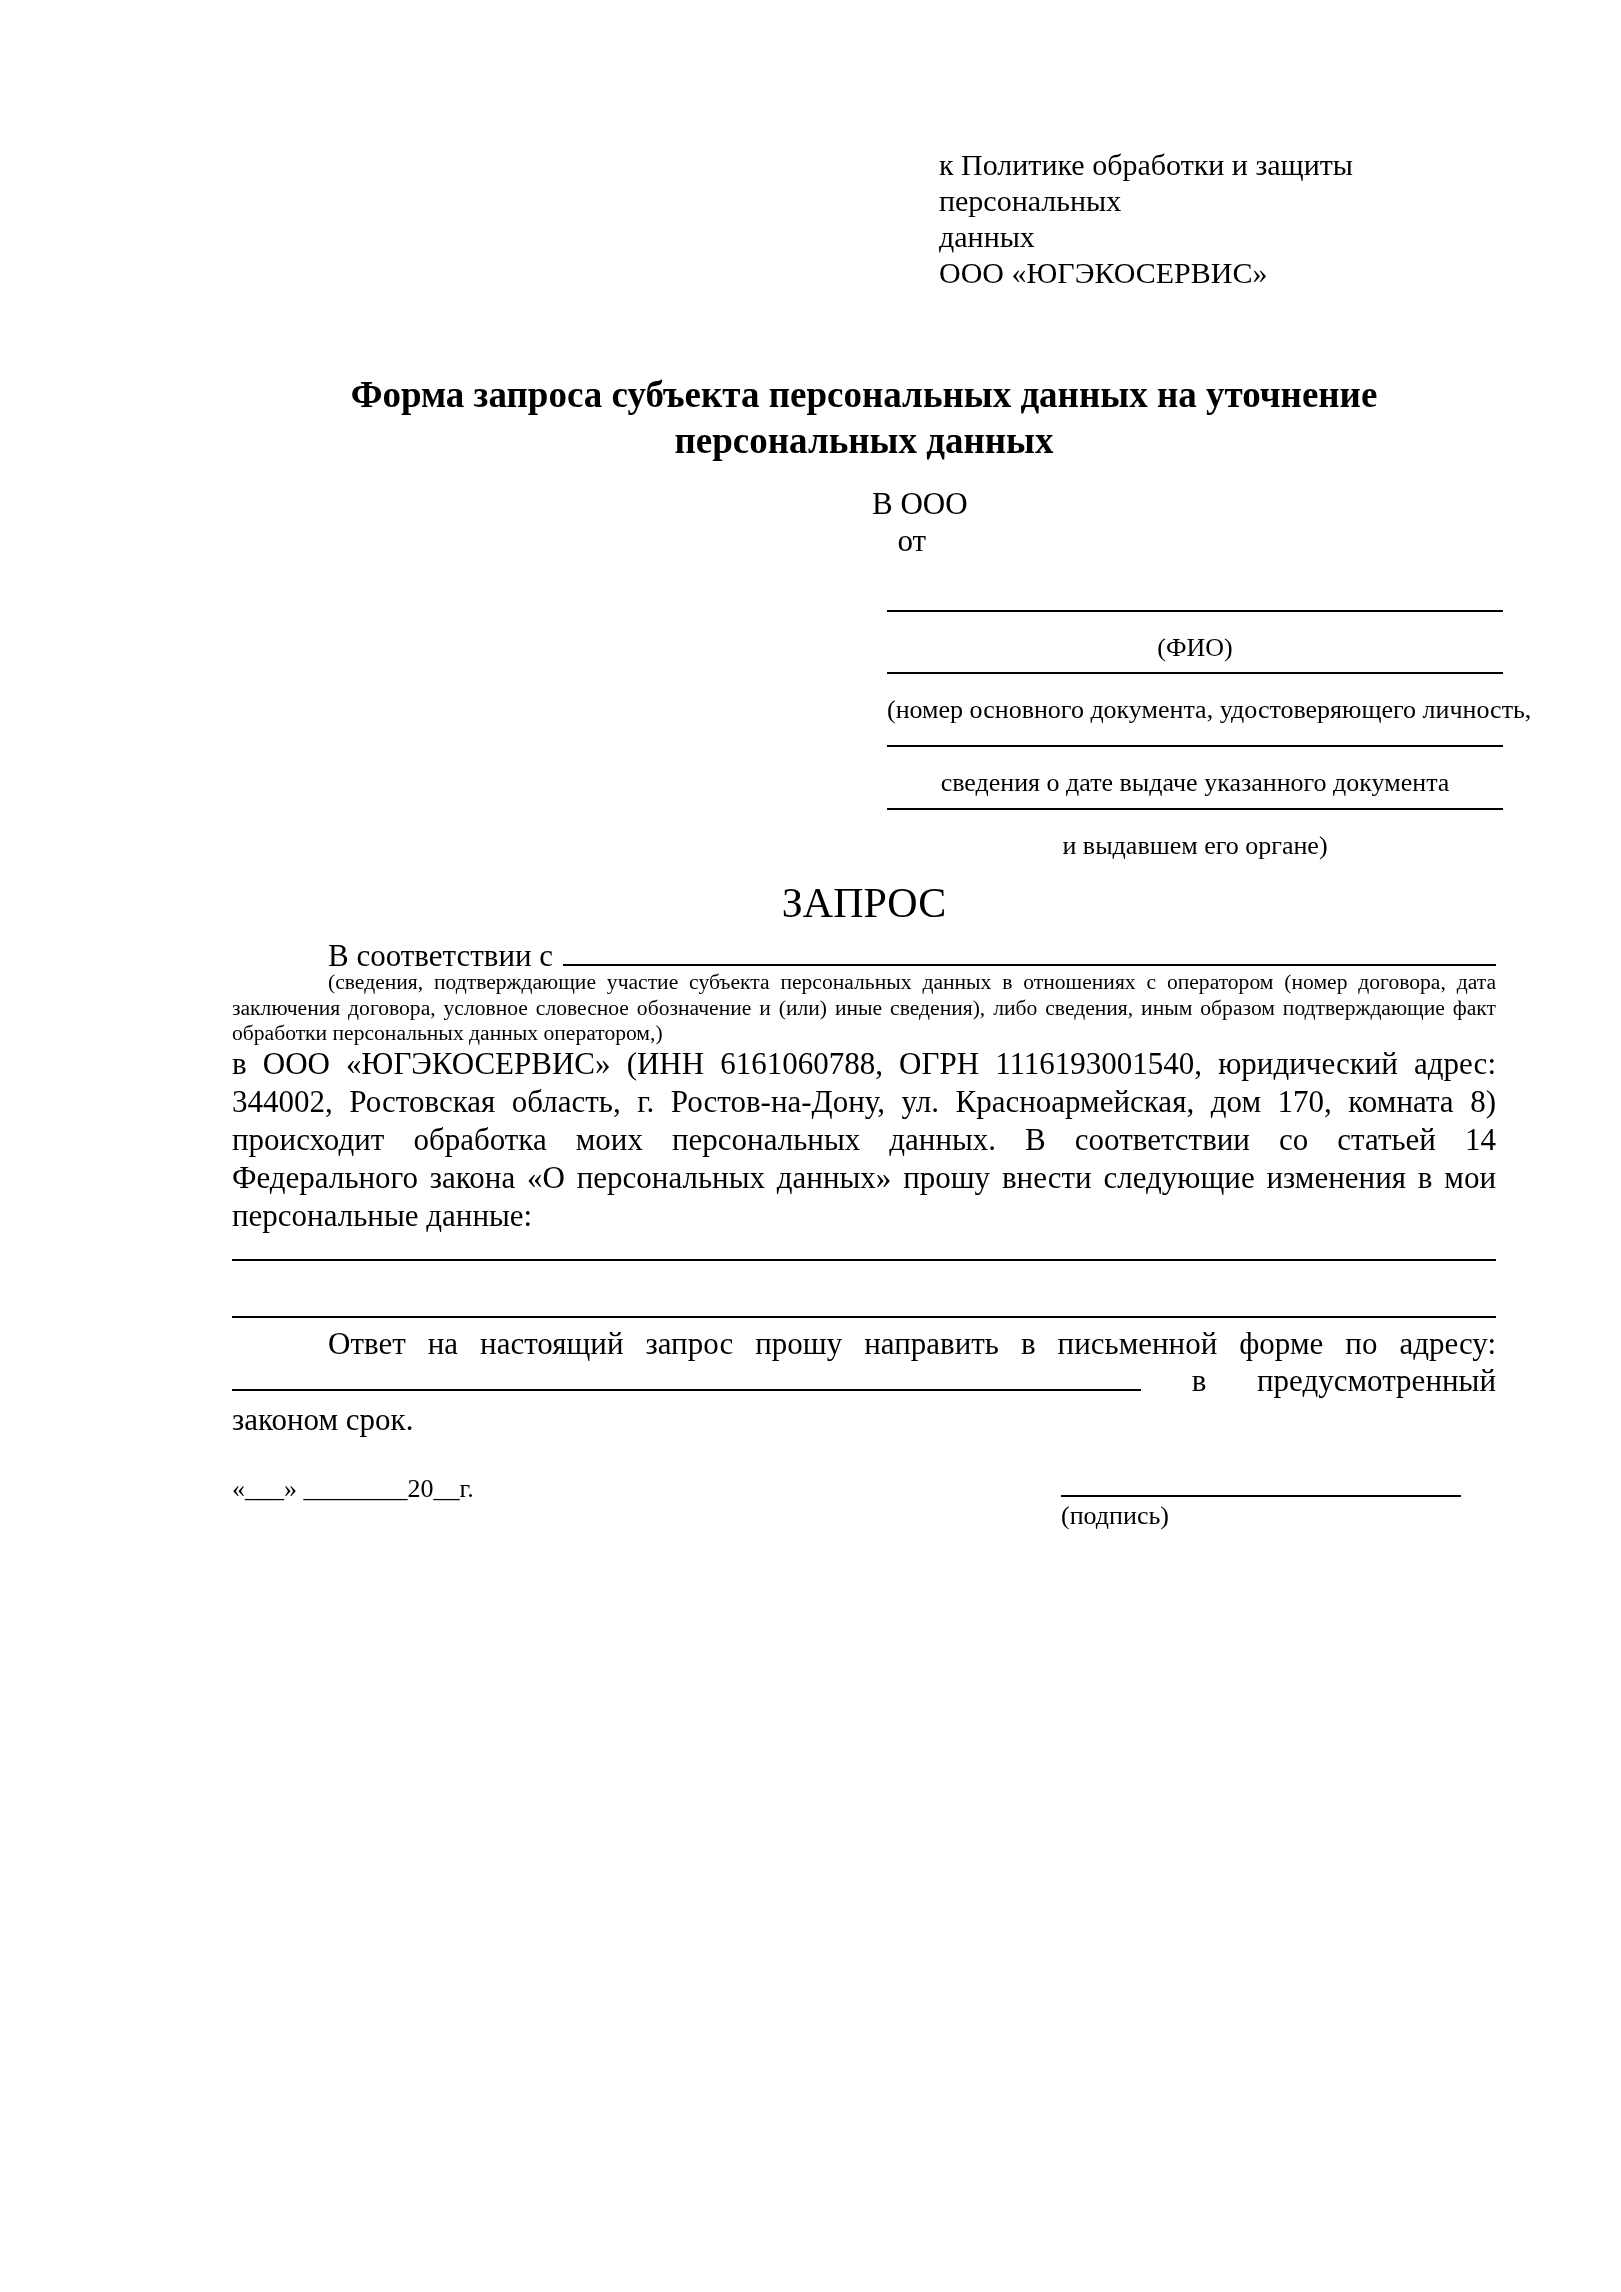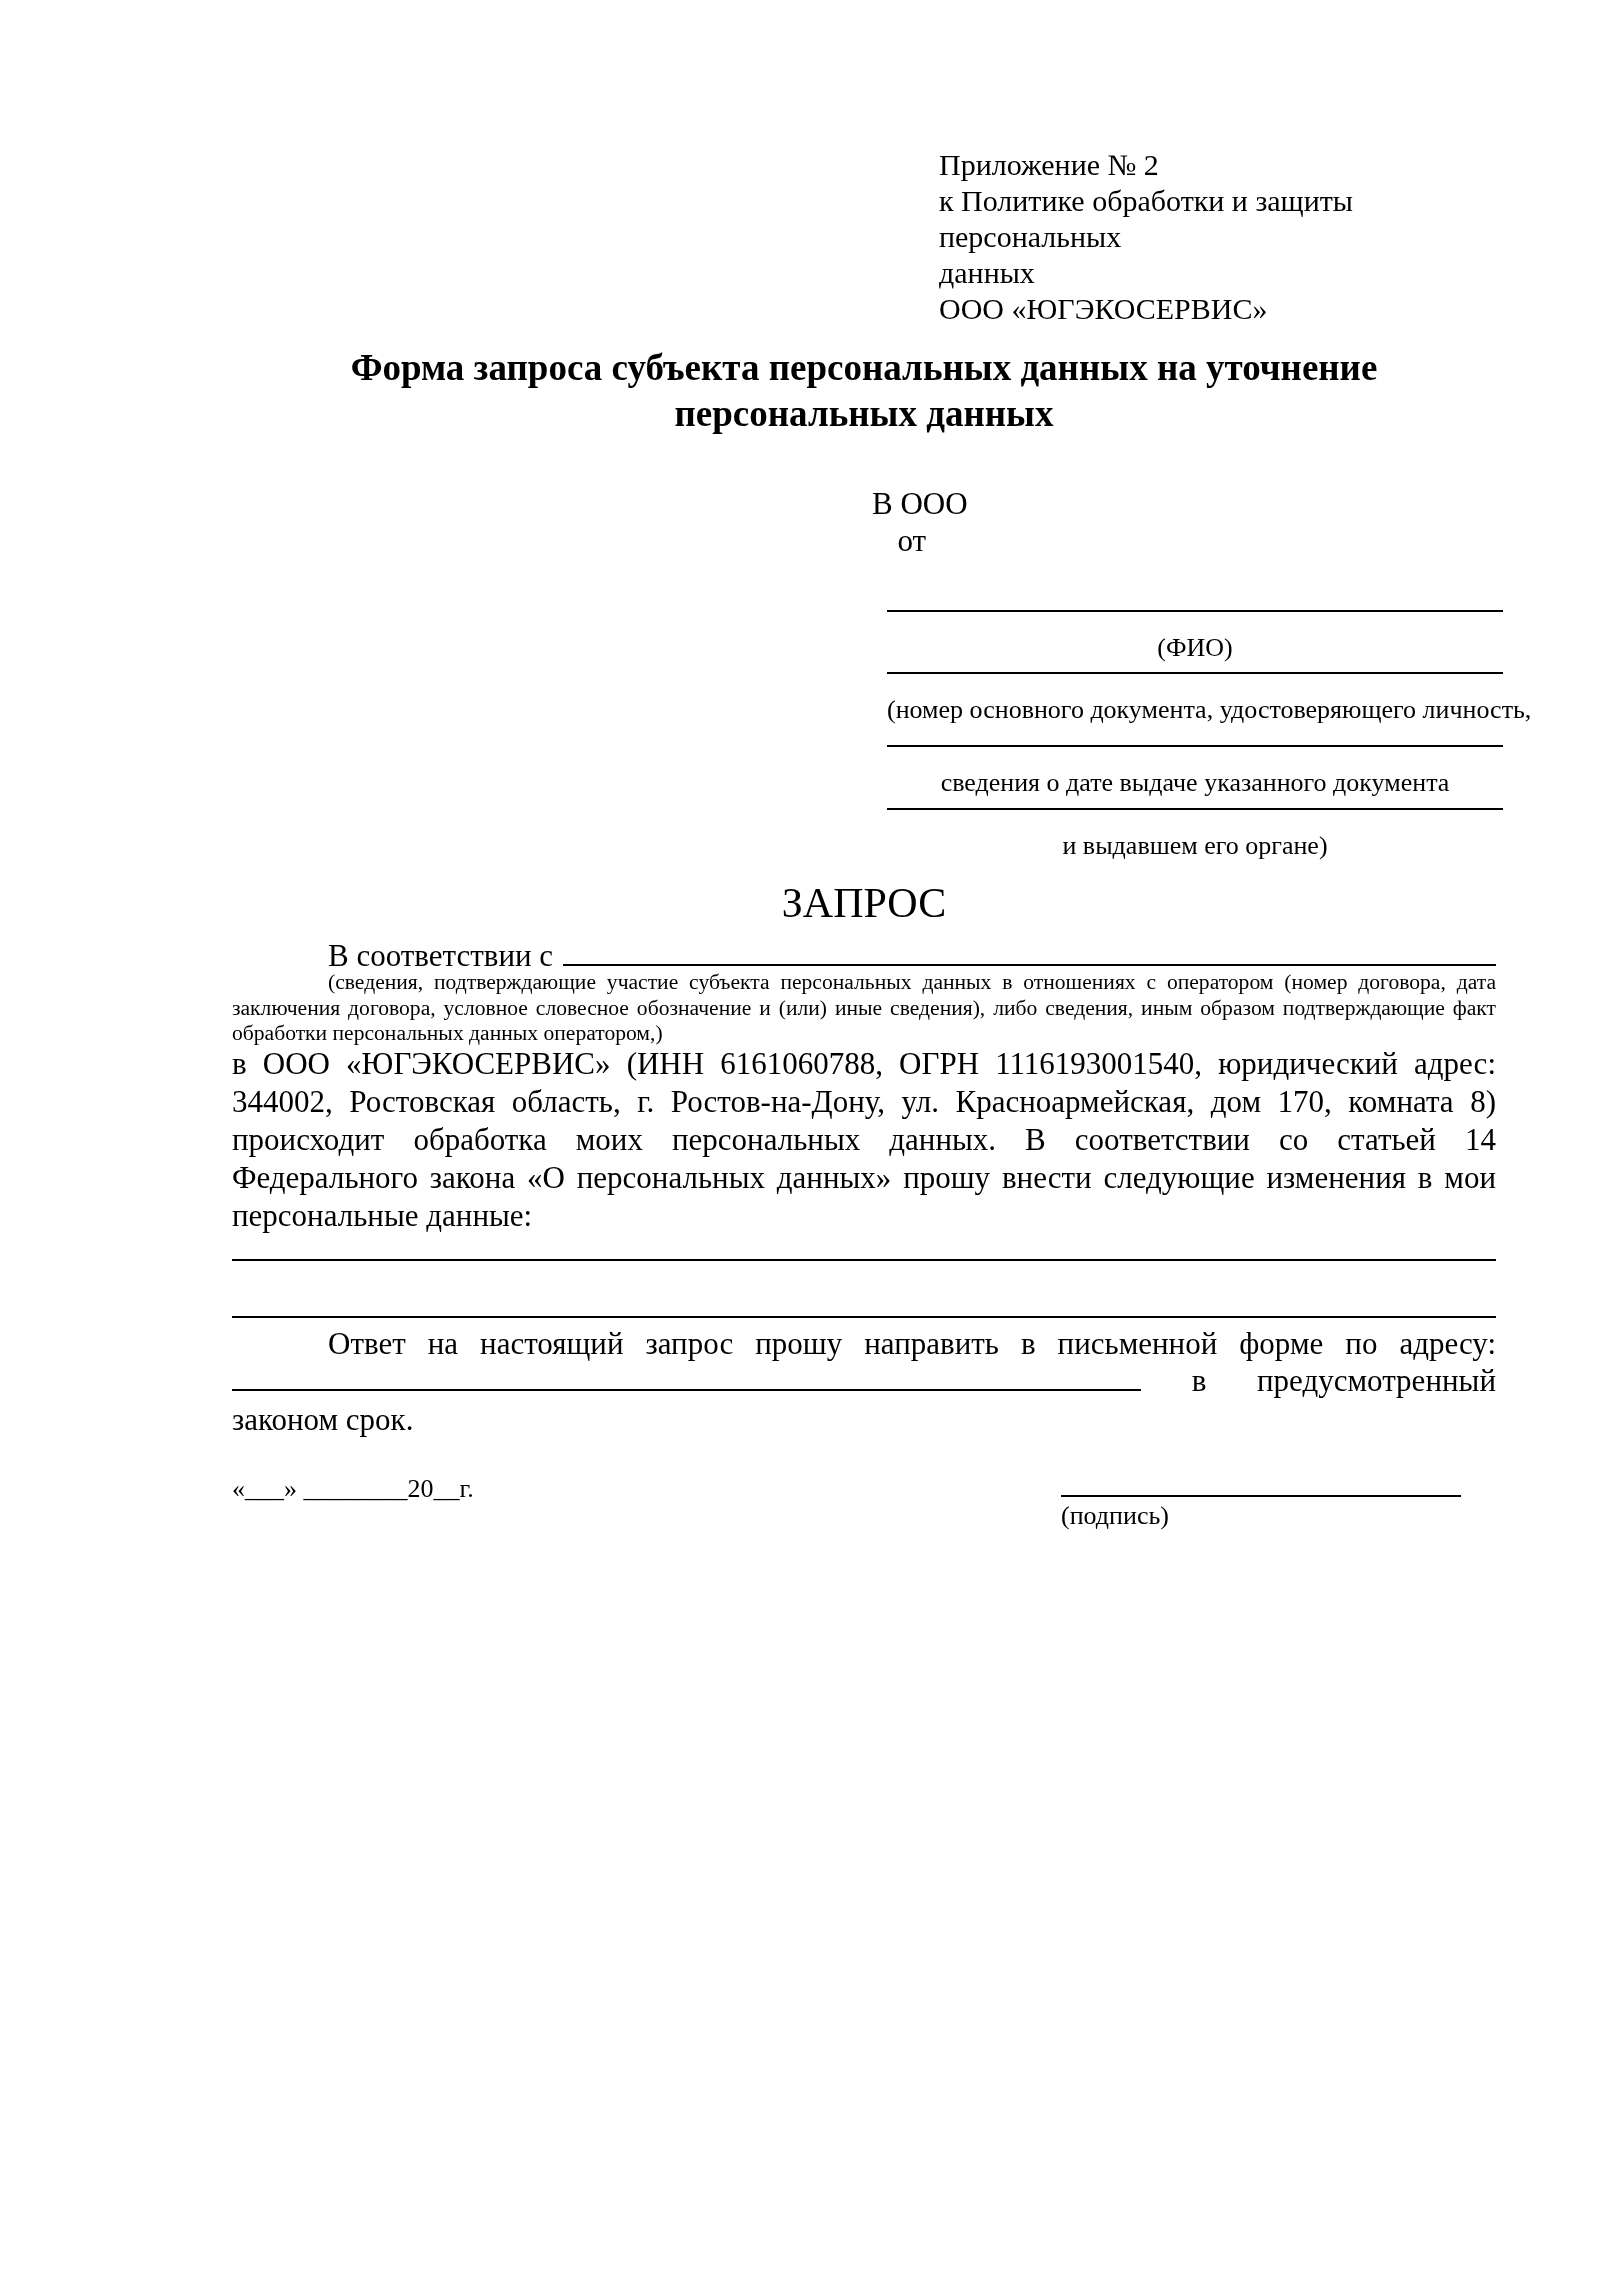--- a/index.html
+++ b/index.html
@@ -23,21 +23,21 @@
     top: 147px;
     width: 564px;
     font-size: 30px;
     line-height: 36px;
     text-align: left;
   }
   
   .doc-title {
     position: absolute;
     left: 232px;
-    top: 345px;
+    top: 372px;
     width: 1264px;
     margin: 0;
     font-size: 37px;
     line-height: 46px;
     font-weight: bold;
     text-align: center;
   }
   
   .recipient {
     position: absolute;
@@ -192,21 +192,20 @@
     border-bottom: 2.9px solid #000;
   }
   .sig-caption { white-space: nowrap; }
 </style>
 </head>
 <body>
 
 <div class="page">
 
   <div class="annex">
-    <div>Приложение № 2</div>
     <div>к Политике обработки и защиты персональных</div>
     <div>данных</div>
     <div>ООО «ЮГЭКОСЕРВИС»</div>
   </div>
 
   <h1 class="doc-title">Форма запроса субъекта персональных данных на уточнение персональных данных</h1>
 
   <div class="recipient">
     <div class="r1">В ООО</div>
     <div class="r3">от</div>

